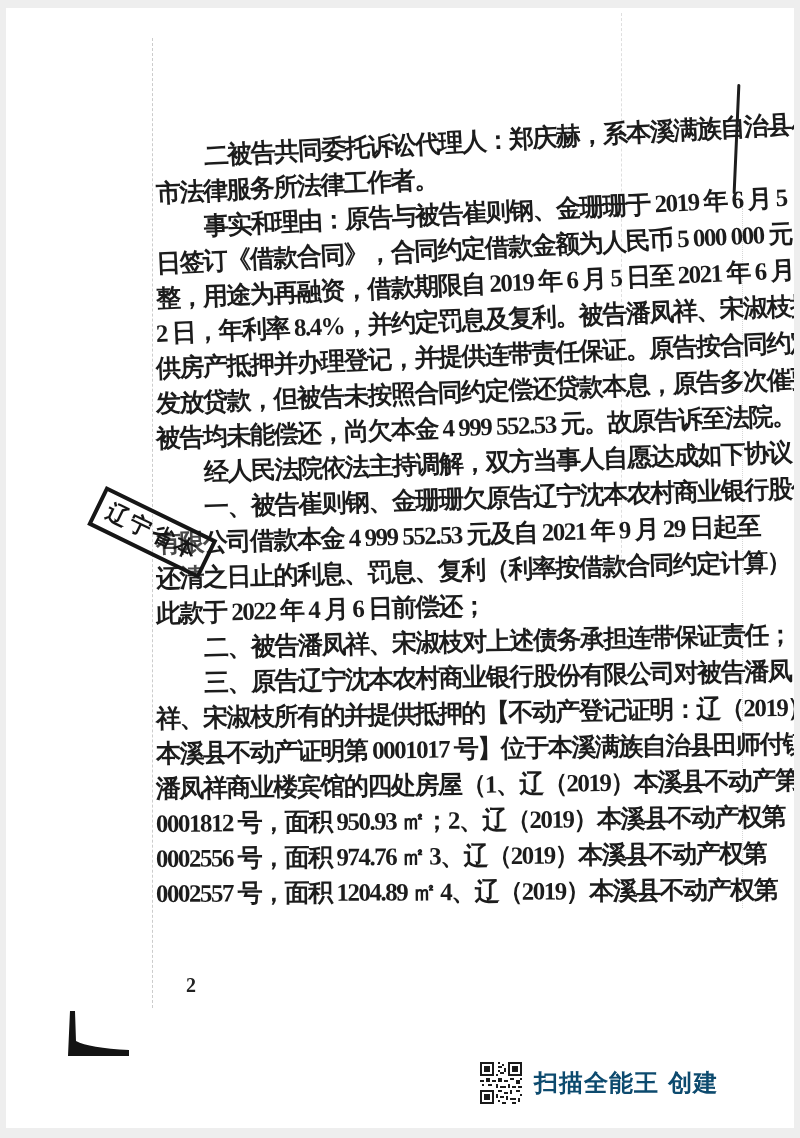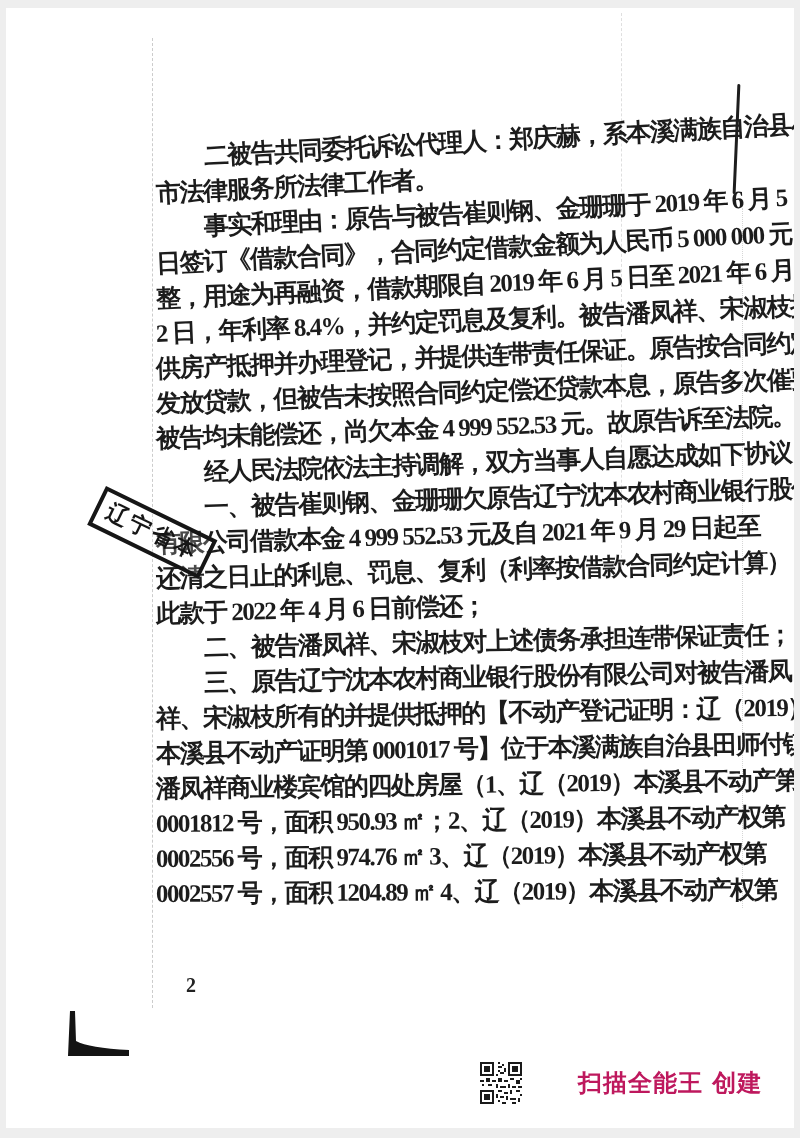--- a/index.html
+++ b/index.html
@@ -46,22 +46,22 @@
     white-space:nowrap;background:rgba(255,255,255,.2);
   }
   
   .footer{
     position:absolute;left:474px;top:1050px;width:310px;height:50px;
     display:flex;align-items:center;gap:12px;
   }
   .qr{width:42px;height:42px;display:block;}
   .footer-label{
     font-family:"DejaVu Sans","Liberation Sans",sans-serif;
-    font-size:24px;font-weight:700;color:#be185d;
-    letter-spacing:1px;white-space:nowrap;margin-left:44px;
+    font-size:24px;font-weight:700;color:#0c4a6e;
+    letter-spacing:1px;white-space:nowrap;
   }
 </style>
 </head>
 <body>
 
 <div class="page">
 
   <div class="fold-line fold-left"></div>
   <div class="fold-line fold-mid"></div>
   <div class="fold-line fold-right"></div>

